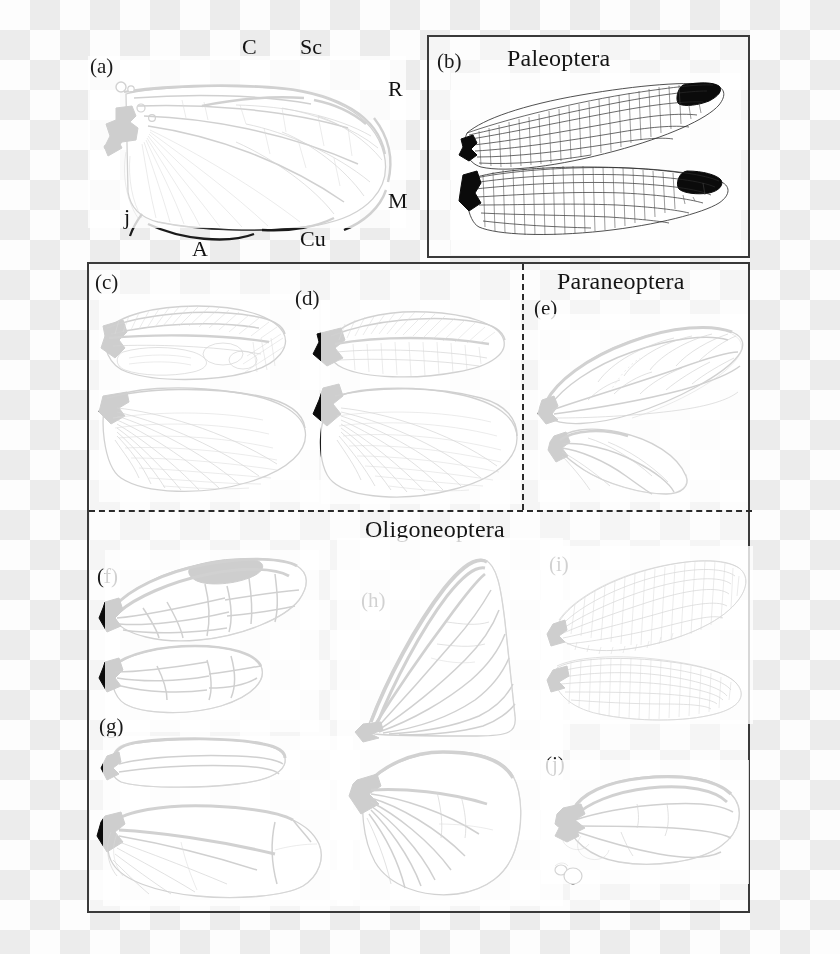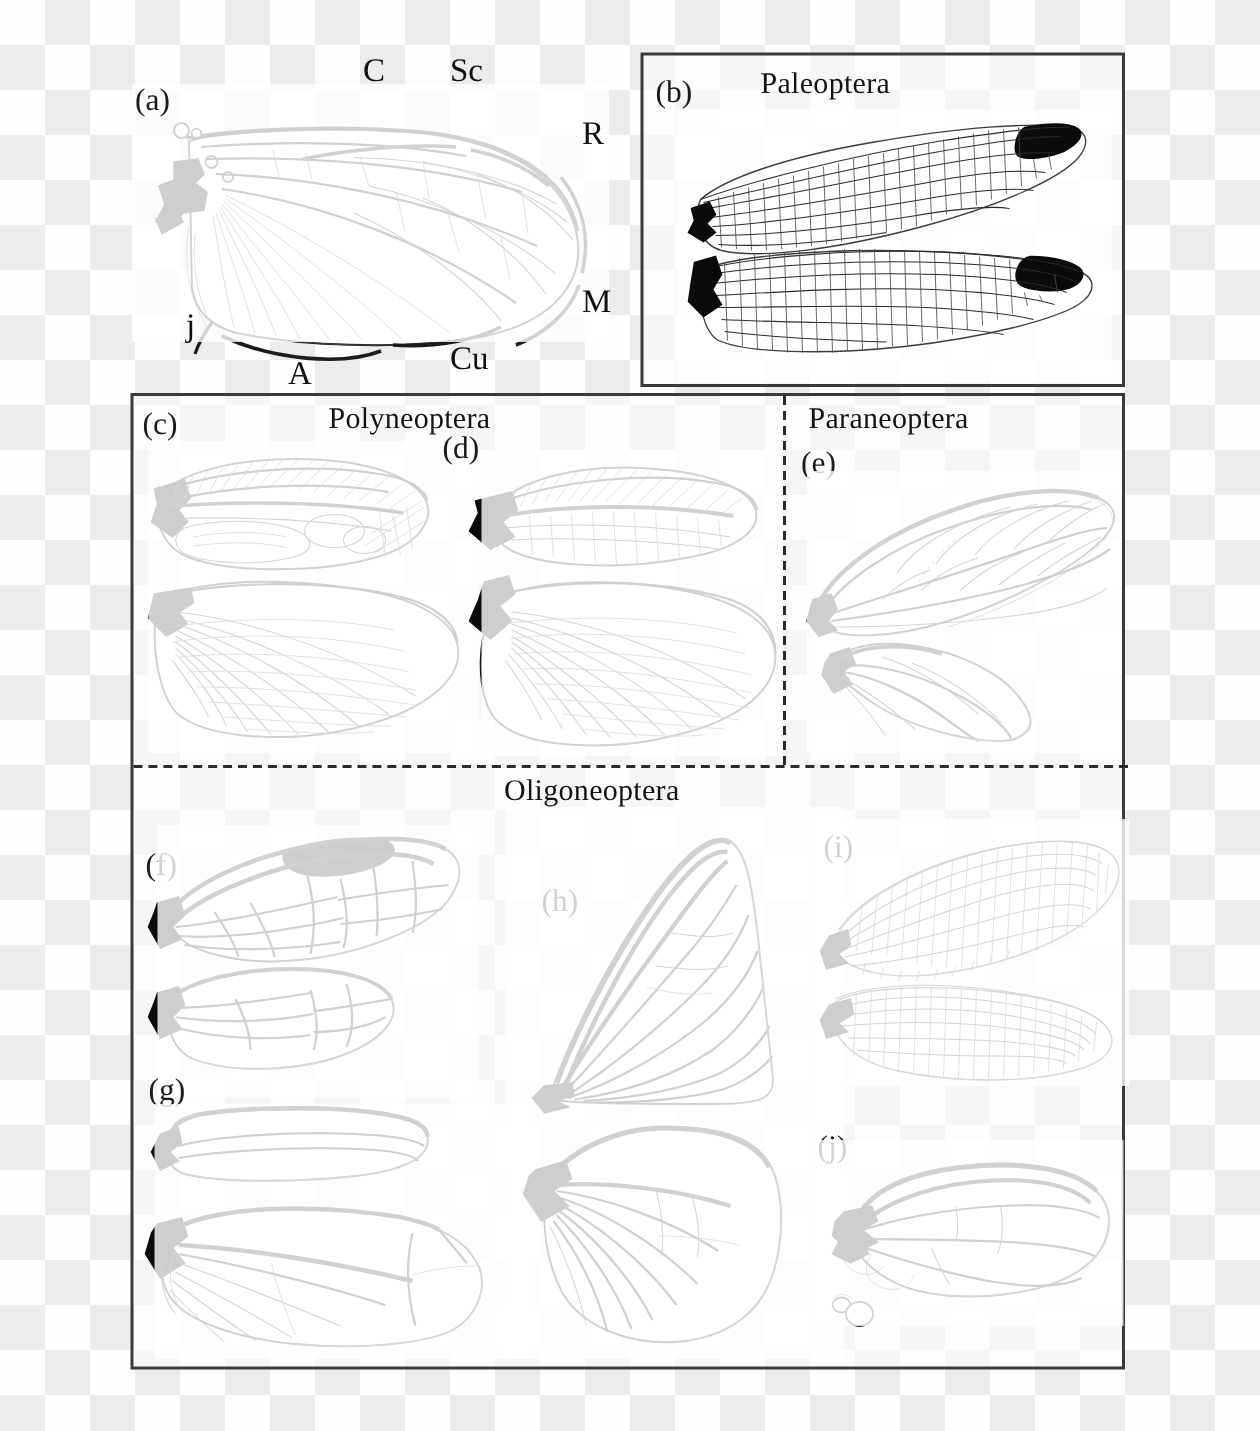--- a/index.html
+++ b/index.html
@@ -21,21 +21,21 @@
     position:absolute;
     font-family:"Liberation Serif", serif;
     font-size:21px;
     color:#1a1a1a;
     white-space:nowrap;
     user-select:none;
   }
   .grouptitle{
     position:absolute;
     font-family:"Liberation Serif", serif;
-    font-size:20px;
+    font-size:24px;
     color:#141414;
     white-space:nowrap;
     letter-spacing:0.2px;
   }
   .veinlabel{
     position:absolute;
     font-family:"Liberation Serif", serif;
     font-size:22px;
     color:#111;
     white-space:nowrap;
@@ -233,23 +233,22 @@
       </g>
     </svg>
   </div>
 
   <div class="boxframe" style="left:87px;top:262px;width:663px;height:651px;">
 
     <div class="dashv" style="left:433px;top:0px;height:246px;"></div>
 
     <div class="dashh" style="left:0px;top:246px;width:663px;"></div>
 
-    <div class="grouptitle" style="left:130px;top:4px;">Polyneoptera</div>
-    <div class="grouptitle" style="left:450px;top:4px;text-align:right;">Paraneoptera</div>
-    <div class="grouptitle" style="left:247px;top:252px;">Oligoneoptera</div>
+    <div class="grouptitle" style="left:468px;top:4px;text-align:right;">Paraneoptera</div>
+    <div class="grouptitle" style="left:276px;top:252px;">Oligoneoptera</div>
 
     <div class="panel" style="left:4px;top:24px;width:230px;height:220px;">
       <div class="plabel" style="left:2px;top:-18px;">(c)</div>
       <div class="wingplate" style="left:6px;top:6px;width:220px;height:208px;"></div>
       <svg width="230" height="220" viewBox="0 0 230 220">
 
         <g>
           <path class="memb" d="M14,42 C26,28 60,18 104,18 C148,18 180,28 190,44 C198,58 186,76 156,84 C120,94 62,94 34,84 C16,78 8,58 14,42 Z"></path>
           <path class="dark" d="M10,38 L30,32 L34,44 L26,52 L32,60 L22,70 L8,60 L12,48 Z"></path>
           <path class="vn-mid" d="M14,40 C50,26 112,20 160,28 C180,31 190,38 192,46"></path>

